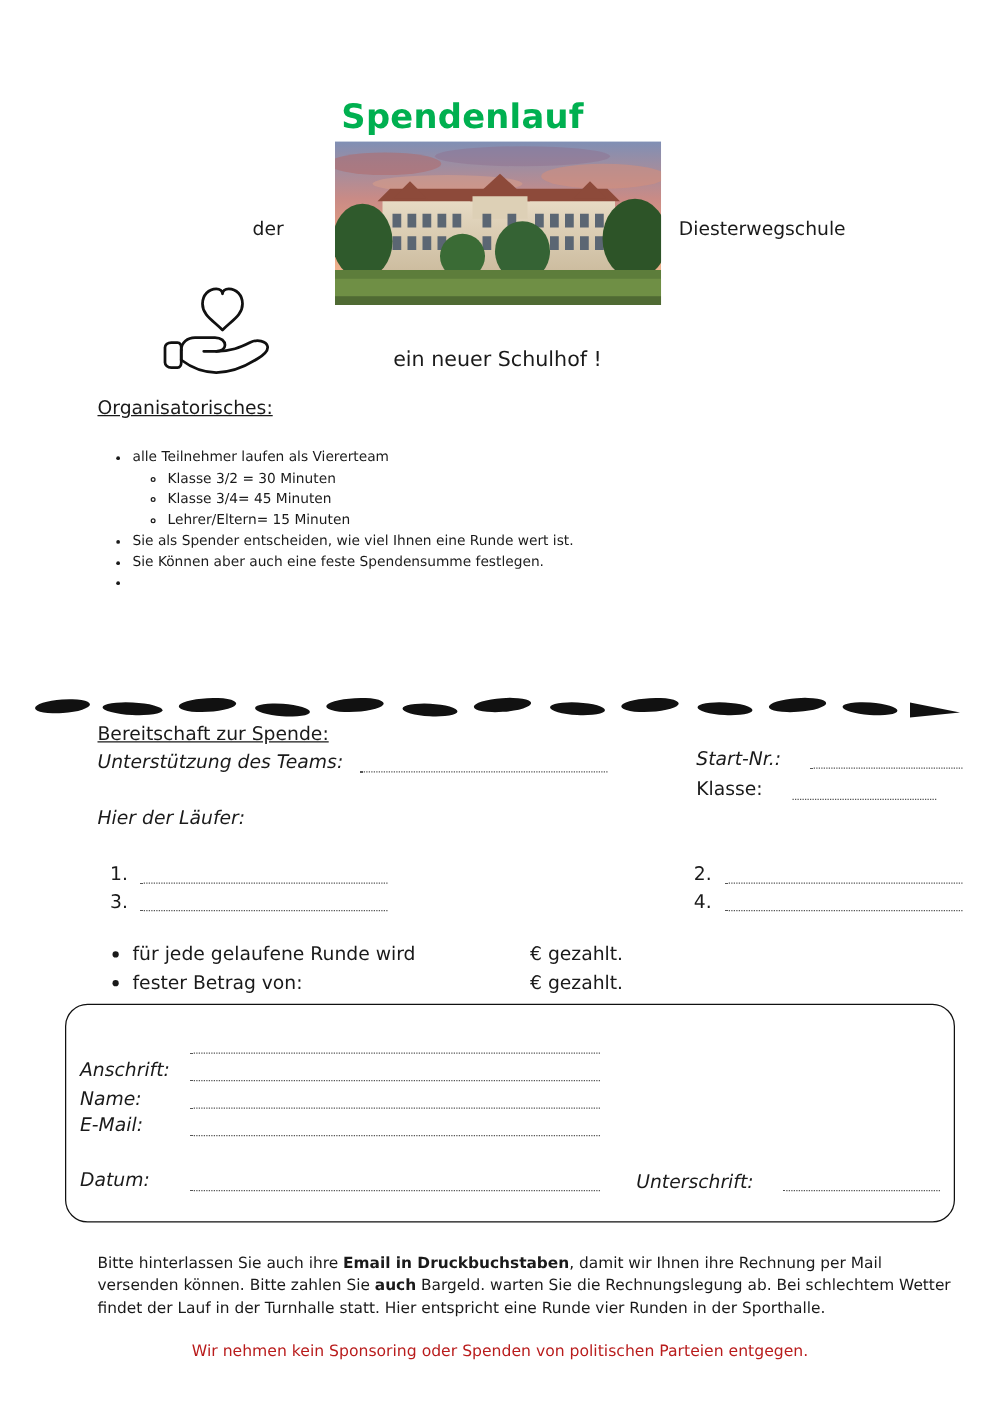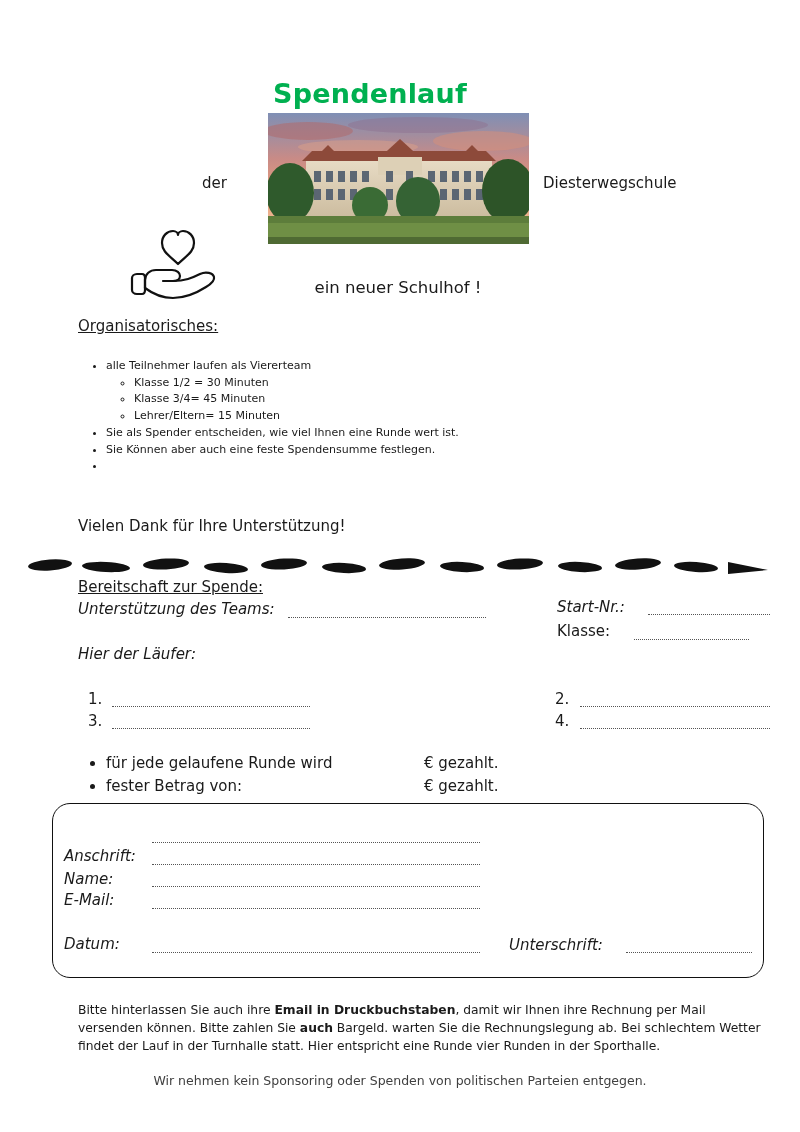--- a/index.html
+++ b/index.html
@@ -184,21 +184,21 @@
     font-size: 12.3px;
     line-height: 1.45;
   }
   .redline {
     position: absolute;
     top: 1073px;
     left: 0;
     width: 800px;
     text-align: center;
     font-size: 12.5px;
-    color: #404040;
+    color: #b91c1c;
   }
 </style>
 </head>
 <body>
 
 <div class="page">
 
   <div class="title">Spendenlauf</div>
 
   <div class="photo">
@@ -288,30 +288,29 @@
   <div class="goal">
     <br>
     <span>ein neuer Schulhof !</span>
   </div>
 
   <div class="org-head">Organisatorisches:</div>
 
   <ul class="lvl1">
     <li>alle Teilnehmer laufen als Viererteam</li>
     <ul class="lvl2">
-      <li>Klasse 1/2 = 30 Minuten</li>
+      <li>Klasse 3/2 = 30 Minuten</li>
       <li>Klasse 3/4= 45 Minuten</li>
       <li>Lehrer/Eltern= 15 Minuten</li>
     </ul>
     <li>Sie als Spender entscheiden, wie viel Ihnen eine Runde wert ist.</li>
     <li>Sie Können aber auch eine feste Spendensumme festlegen.</li>
     <li class="empty"></li>
   </ul>
 
-  <div class="thanks">Vielen Dank für Ihre Unterstützung!</div>
 
   <div class="cutline">
     <svg width="744" height="34" viewBox="0 0 744 34">
       <g fill="#111">
         <ellipse cx="22" cy="17" rx="22" ry="5.5" transform="rotate(-4 22 17)"></ellipse>
         <ellipse cx="78" cy="19" rx="24" ry="5" transform="rotate(3 78 19)"></ellipse>
         <ellipse cx="138" cy="16" rx="23" ry="5.5" transform="rotate(-3 138 16)"></ellipse>
         <ellipse cx="198" cy="20" rx="22" ry="5" transform="rotate(4 198 20)"></ellipse>
         <ellipse cx="256" cy="16" rx="23" ry="5.5" transform="rotate(-3 256 16)"></ellipse>
         <ellipse cx="316" cy="20" rx="22" ry="5" transform="rotate(3 316 20)"></ellipse>

